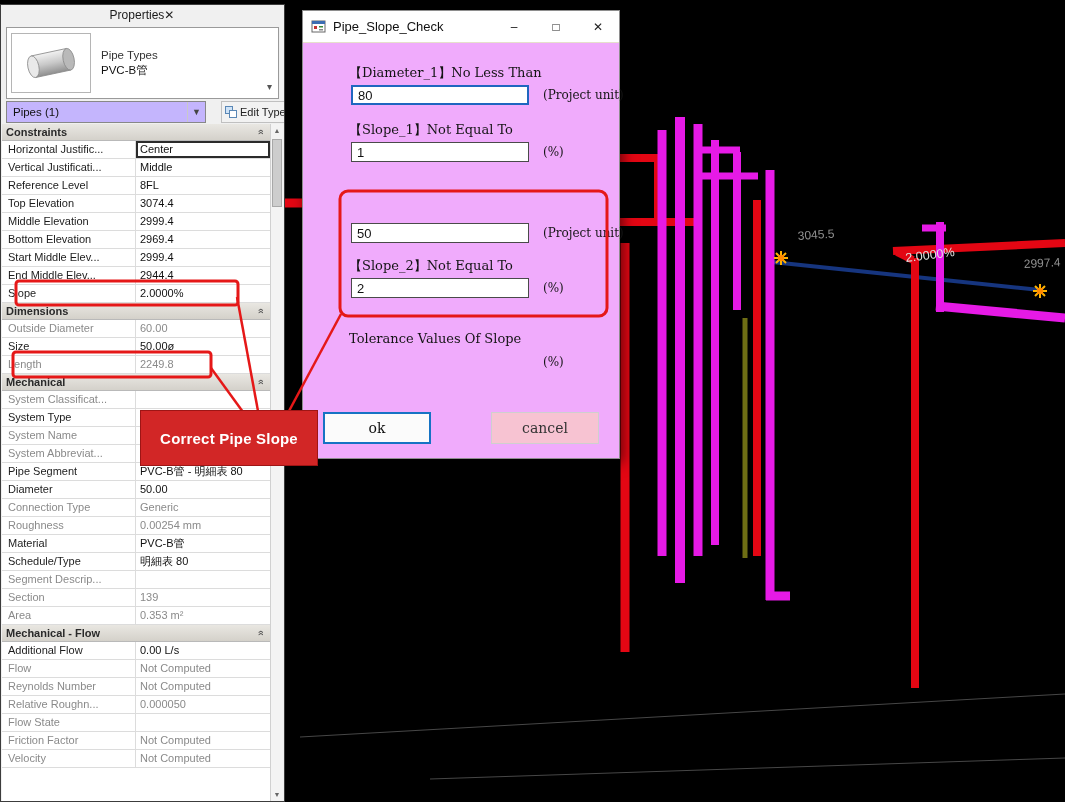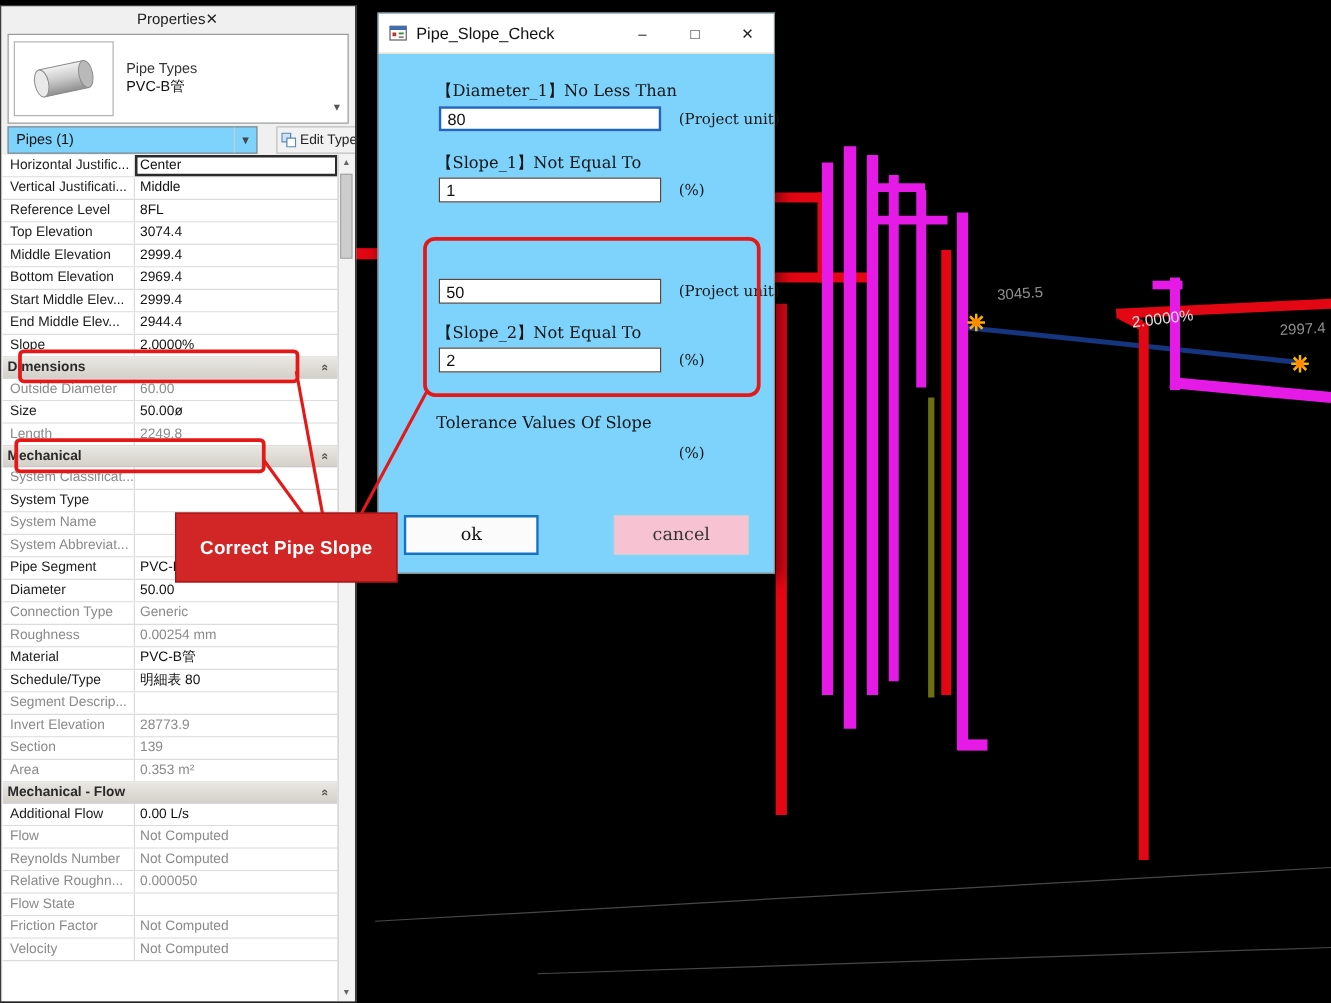--- a/index.html
+++ b/index.html
@@ -16,50 +16,50 @@
   .p-header{height:20px;display:flex;align-items:center;justify-content:center;
             padding:0 7px 0 6px;font-size:12px;color:#1b1b1b;}
   .p-close{font-size:12px;color:#222;cursor:pointer;}
   .type-selector{position:absolute;top:22px;left:5px;width:273px;height:72px;background:#fff;
                  border:1px solid #9a9a9a;box-sizing:border-box;display:flex;align-items:center;padding:4px;}
   .type-img{width:78px;height:58px;background:#fff;border:1px solid #b5b5b5;display:flex;
             align-items:center;justify-content:center;flex:0 0 auto;}
   .type-text{margin-left:10px;font-size:11.5px;color:#333;line-height:15px;}
   .type-text .t2{color:#111;}
   .type-caret{position:absolute;right:6px;bottom:6px;font-size:10px;color:#555;}
-  .filter-combo{position:absolute;top:96px;left:5px;width:200px;height:22px;background:#7dd3fc;
+  .filter-combo{position:absolute;top:96px;left:5px;width:200px;height:22px;background:#c4b5fd;
                 border:1px solid #888;box-sizing:border-box;font-size:11.5px;line-height:20px;
                 padding-left:6px;color:#111;}
   .combo-caret{position:absolute;right:0;top:0;width:17px;height:20px;border-left:1px solid #c9c9c9;
                text-align:center;font-size:9px;line-height:20px;color:#444;}
   .edit-type{position:absolute;top:96px;left:209px;width:70px;height:22px;background:#f2f2f2;
              border:1px solid #c0c0c0;box-sizing:border-box;display:flex;align-items:center;
              gap:3px;padding:0 3px;font-size:11px;color:#222;cursor:pointer;margin-left:11px;}
   #prop-grid{position:absolute;top:119px;left:1px;right:14px;bottom:0;background:#fff;overflow:hidden;}
   .psection{height:17px;line-height:16px;background:linear-gradient(#e9e7e2,#d4d1ca);
             border-bottom:1px solid #b9b9b9;font-weight:bold;font-size:11px;color:#2a2a2a;
             display:flex;justify-content:space-between;padding:0 6px 0 4px;box-sizing:border-box;}
   .chev{display:inline-block;transform:rotate(-90deg);font-size:10px;color:#555;font-weight:bold;}
   .prow{display:flex;height:18px;line-height:17px;font-size:11px;background:#fff;
         border-bottom:1px solid #dcdcdc;box-sizing:border-box;}
-  .plabel{width:106px;flex:0 0 auto;padding-left:6px;border-right:1px solid #dcdcdc;color:#1c1c1c;
+  .plabel{width:134px;flex:0 0 auto;padding-left:6px;border-right:1px solid #dcdcdc;color:#1c1c1c;
           overflow:hidden;white-space:nowrap;box-sizing:border-box;}
   .pvalue{flex:1;padding-left:4px;color:#111;overflow:hidden;white-space:nowrap;}
   .prow.dim .plabel,.prow.dim .pvalue{color:#8a8a8a;}
   .pvalue.sel{outline:2px solid #2b2b2b;outline-offset:-2px;}
   .vscroll{position:absolute;top:119px;right:1px;width:13px;bottom:0;background:#f3f3f3;
            border-left:1px solid #d0d0d0;box-sizing:border-box;}
   .sb-btn{position:absolute;left:0;width:12px;height:13px;text-align:center;font-size:7px;
           line-height:13px;color:#666;cursor:pointer;}
   .sb-up{top:0;} .sb-down{bottom:0;}
   .sb-thumb{position:absolute;left:1px;top:15px;width:10px;height:68px;background:#cdcdcd;
             border:1px solid #a8a8a8;box-sizing:border-box;cursor:grab;}
 
   
-  #dialog{position:absolute;left:302px;top:10px;width:318px;height:449px;background:#7dd3fc;
+  #dialog{position:absolute;left:302px;top:10px;width:318px;height:449px;background:#f0abfc;
           border:1px solid #8e8e8e;box-sizing:border-box;box-shadow:3px 4px 12px rgba(0,0,0,.55);
           z-index:20;}
   .d-titlebar{height:31px;background:#fff;display:flex;align-items:center;border-bottom:1px solid #e6e0cc;}
   .d-icon{margin-left:8px;flex:0 0 auto;}
   .d-title{margin-left:7px;font-size:13px;color:#111;}
   .d-controls{margin-left:auto;display:flex;height:31px;}
   .wbtn{width:42px;height:31px;display:flex;align-items:center;justify-content:center;
         font-size:12px;color:#222;cursor:pointer;}
   .d-body{position:relative;height:416px;font-family:"DejaVu Serif",serif;}
   .f-label{position:absolute;font-size:13px;color:#141414;white-space:nowrap;}
@@ -167,20 +167,24 @@
     </div>
     <button class="edit-type">
       <svg width="12" height="12" viewBox="0 0 12 12">
         <rect x="0.5" y="0.5" width="7" height="7" fill="#cfe3f7" stroke="#5a87b5"></rect>
         <rect x="4.5" y="4.5" width="7" height="7" fill="#fff" stroke="#5a87b5"></rect>
       </svg>
       <span>Edit Type</span>
     </button>
 
     <div id="prop-grid">
+        <div class="psection">
+          <span>Constraints</span>
+          <span class="chev">»</span>
+        </div>
         <div class="prow">
           <div class="plabel">Horizontal Justific...</div>
           <div class="pvalue sel">Center</div>
         </div>
         <div class="prow">
           <div class="plabel">Vertical Justificati...</div>
           <div class="pvalue">Middle</div>
         </div>
         <div class="prow">
           <div class="plabel">Reference Level</div>
@@ -266,24 +270,20 @@
           <div class="plabel">Material</div>
           <div class="pvalue">PVC-B管</div>
         </div>
         <div class="prow">
           <div class="plabel">Schedule/Type</div>
           <div class="pvalue">明細表 80</div>
         </div>
         <div class="prow dim">
           <div class="plabel">Segment Descrip...</div>
           <div class="pvalue"></div>
-        </div>
-        <div class="prow dim">
-          <div class="plabel">Invert Elevation</div>
-          <div class="pvalue">28773.9</div>
         </div>
         <div class="prow dim">
           <div class="plabel">Section</div>
           <div class="pvalue">139</div>
         </div>
         <div class="prow dim">
           <div class="plabel">Area</div>
           <div class="pvalue">0.353 m²</div>
         </div>
         <div class="psection">

